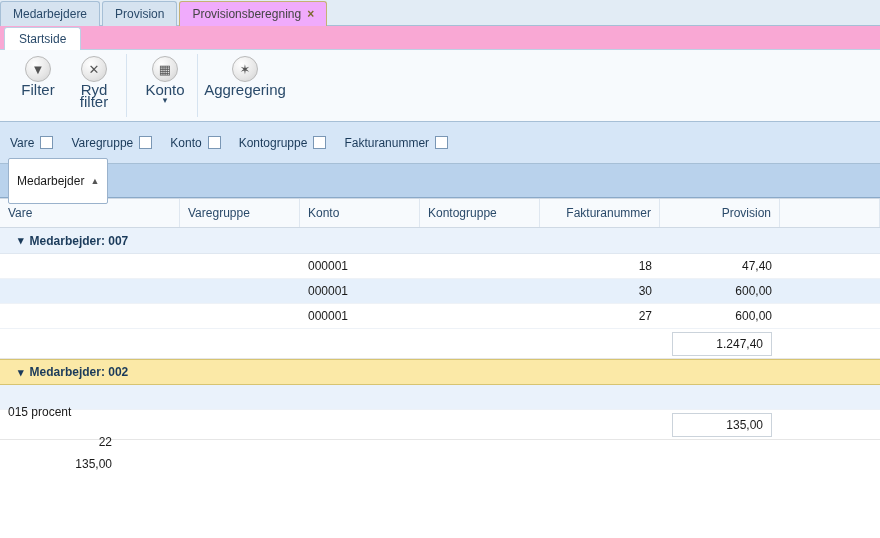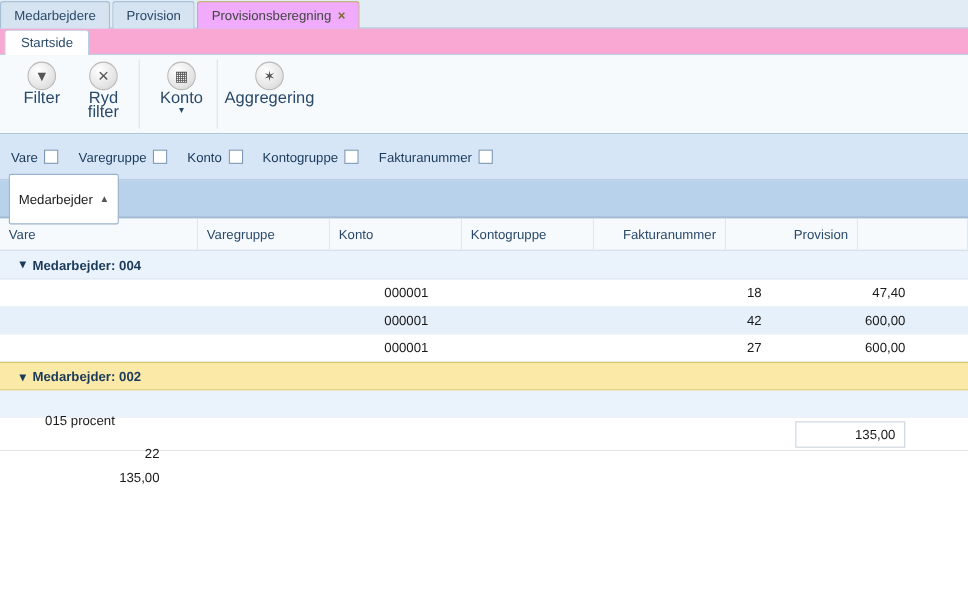--- a/index.html
+++ b/index.html
@@ -189,21 +189,21 @@
 
   .data-row {
     display: flex;
     border-bottom: 1px solid #eef2f7;
     height: 25px;
   }
   .data-row.sel   { background: #e6f0fb; }
   .data-row.selE  { background: #eaf2fb; flex-direction: column; }
   .cell {
     padding: 4px 8px;
-    display: flex; align-items: center; margin-left: 33px;
+    display: flex; align-items: center;
   }
   .num { justify-content: flex-end; }
 
   .subtotal-row {
     display: flex;
     border-bottom: 1px solid #e6e6e6;
     height: 30px;
   }
   .subtotal-box {
     border: 1px solid #cbd3db;
@@ -301,48 +301,59 @@
     <div class="col c-vgr">Varegruppe</div>
     <div class="col c-konto">Konto</div>
     <div class="col c-kgr">Kontogruppe</div>
     <div class="col c-fnr">Fakturanummer</div>
     <div class="col c-prov">Provision</div>
     <div class="col c-rest"></div>
   </div>
 
   <div class="group-row">
     <span class="exp">▾</span>
-    <span>Medarbejder: 004</span>
+    <span>Medarbejder: 007</span>
   </div>
 
   <div class="data-row">
     <div class="cell c-vare"></div>
     <div class="cell c-vgr"></div>
     <div class="cell c-konto">000001</div>
     <div class="cell c-kgr"></div>
     <div class="cell c-fnr num">18</div>
     <div class="cell c-prov num">47,40</div>
     <div class="cell c-rest"></div>
   </div>
   <div class="data-row sel">
     <div class="cell c-vare"></div>
     <div class="cell c-vgr"></div>
     <div class="cell c-konto">000001</div>
     <div class="cell c-kgr"></div>
-    <div class="cell c-fnr num">42</div>
+    <div class="cell c-fnr num">30</div>
     <div class="cell c-prov num">600,00</div>
     <div class="cell c-rest"></div>
   </div>
   <div class="data-row">
     <div class="cell c-vare"></div>
     <div class="cell c-vgr"></div>
     <div class="cell c-konto">000001</div>
     <div class="cell c-kgr"></div>
     <div class="cell c-fnr num">27</div>
     <div class="cell c-prov num">600,00</div>
+    <div class="cell c-rest"></div>
+  </div>
+  <div class="subtotal-row">
+    <div class="cell c-vare"></div>
+    <div class="cell c-vgr"></div>
+    <div class="cell c-konto"></div>
+    <div class="cell c-kgr"></div>
+    <div class="cell c-fnr"></div>
+    <div class="cell c-prov num">
+      <div class="subtotal-box">1.247,40</div>
+    </div>
     <div class="cell c-rest"></div>
   </div>
 
   <div class="group-row second">
     <span class="exp">▾</span>
     <span>Medarbejder: 002</span>
   </div>
   <div class="data-row selE">
     <div class="cell c-vare"></div>
     <div class="cell c-vgr"></div>

